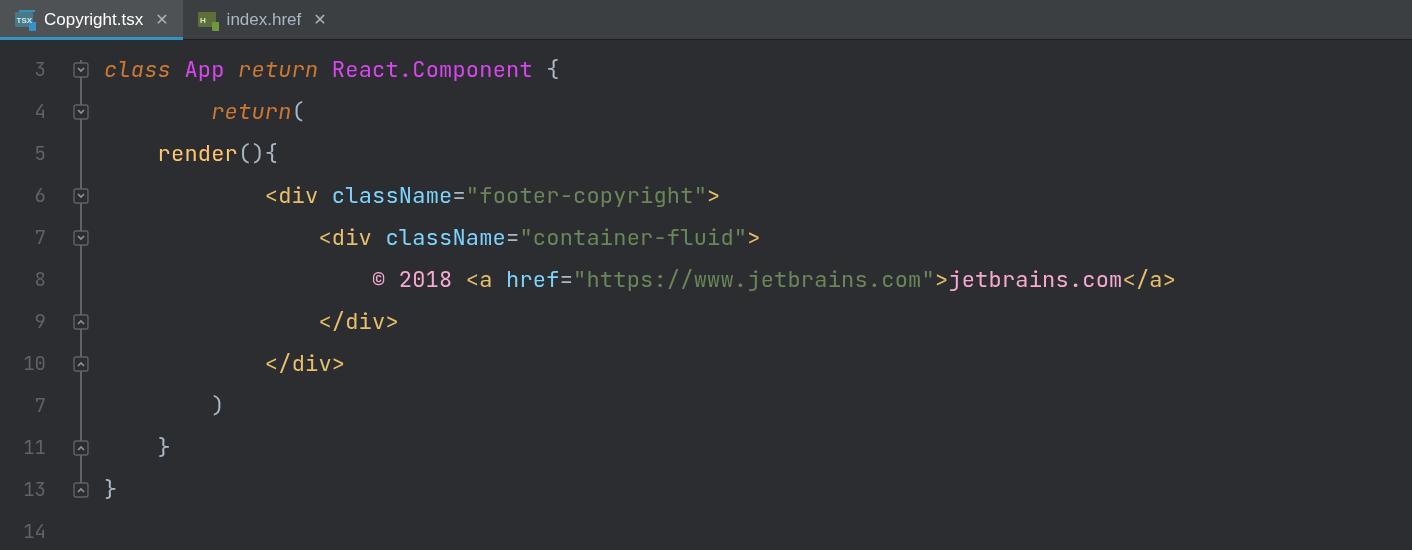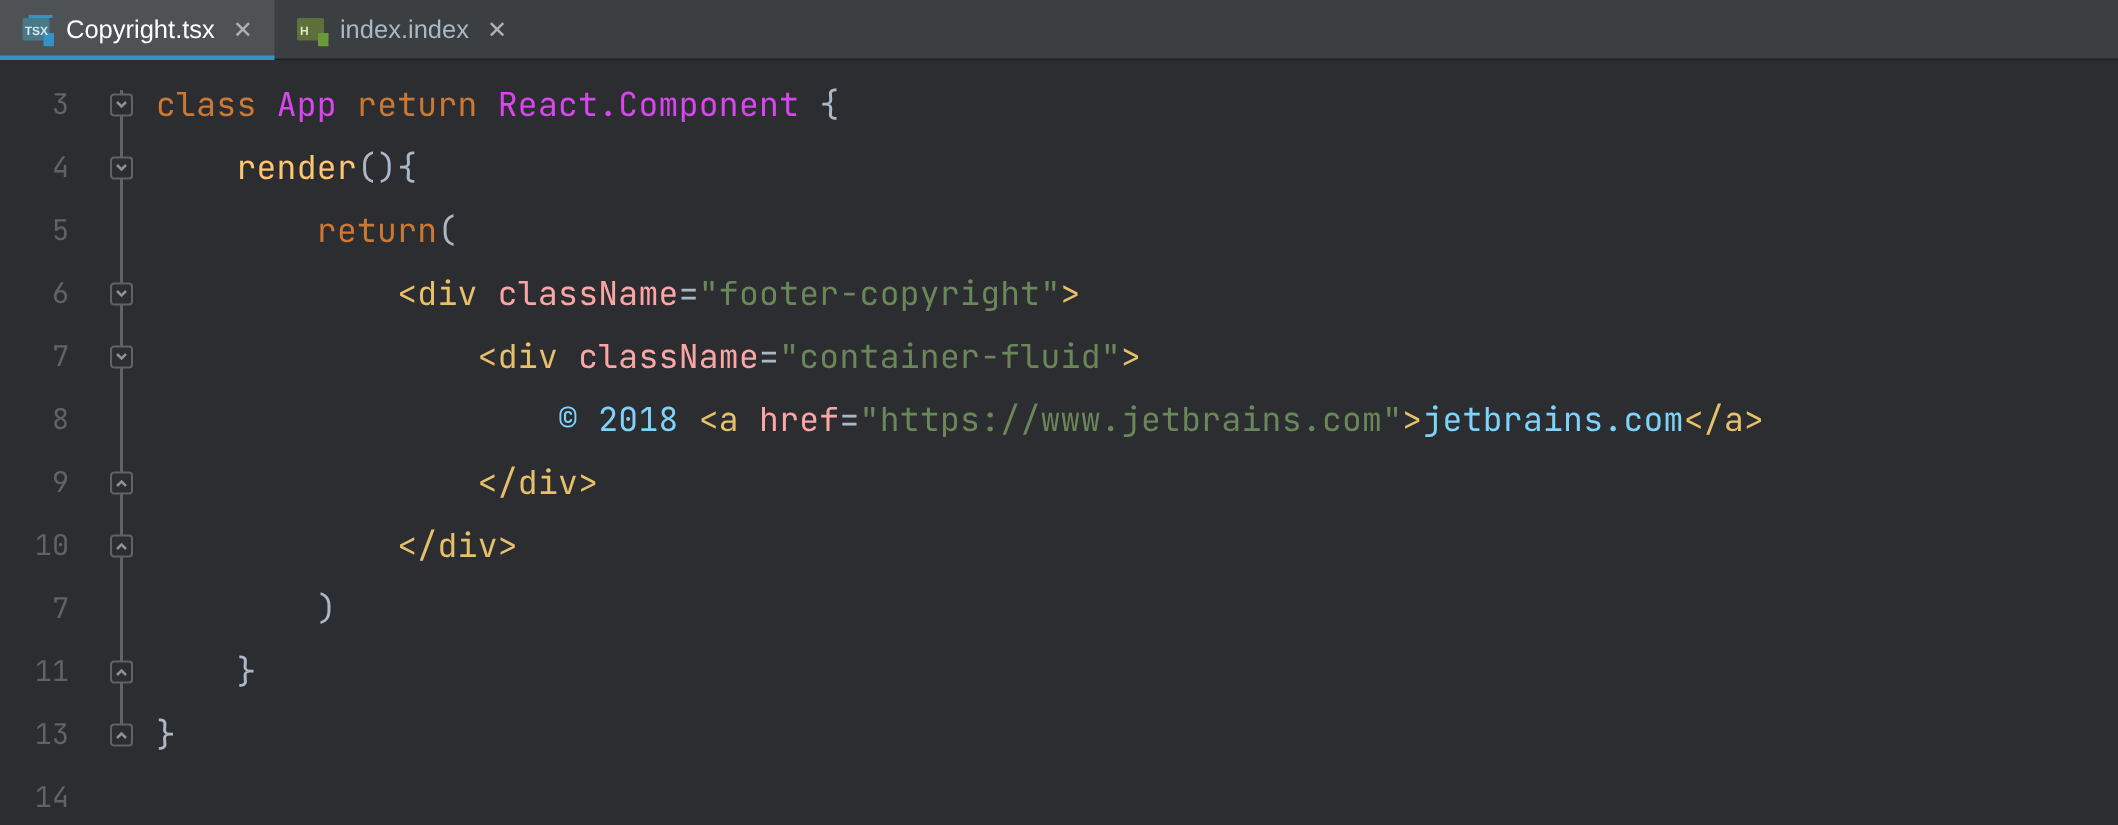--- a/index.html
+++ b/index.html
@@ -108,28 +108,28 @@
       position: relative;
     }
     .line {
       height: 42px;
       line-height: 42px;
       white-space: pre;
       font-size: 22px;
       letter-spacing: 0.2px;
       padding-left: 6px;
     }
-    .kw { color: #cc7832; }
+    .kw { color: #cc7832; font-style: italic; }
     .cls { color: #d946ef; }
     .fn { color: #ffc66d; }
     .tag { color: #e8bf6a; }
-    .attr { color: #fca5a5; text-align: right; }
+    .attr { color: #7dd3fc; text-align: right; }
     .str { color: #6a8759; }
     .op { color: #a9b7c6; }
-    .txt { color: #7dd3fc; }
+    .txt { color: #f9a8d4; }
     .punc { color: #a9b7c6; }
   </style>
 </head>
 <body>
 
 <div class="tabs">
   <div class="tab active">
     <span class="file-icon">
       <svg width="22" height="22" viewBox="0 0 22 22">
         <rect x="1" y="3" width="18" height="15" rx="1" fill="#497987"></rect>
@@ -142,21 +142,21 @@
     <span class="close-x">✕</span>
   </div>
   <div class="tab">
     <span class="file-icon">
       <svg width="22" height="22" viewBox="0 0 22 22">
         <rect x="1" y="3" width="18" height="15" rx="1" fill="#5f6f3a"></rect>
         <rect x="15" y="13" width="8" height="9" rx="1" fill="#6a9a3d"></rect>
         <text x="3" y="14" font-size="8" fill="#d8e6c0" font-family="sans-serif" font-weight="700">H</text>
       </svg>
     </span>
-    <span>index.index</span>
+    <span>index.href</span>
     <span class="close-x">✕</span>
   </div>
 </div>
 
 <div class="editor">
   <div class="gutter">
     <div class="ln">3</div>
     <div class="ln">4</div>
     <div class="ln">5</div>
     <div class="ln">6</div>
@@ -221,22 +221,22 @@
       <svg width="16" height="16" viewBox="0 0 16 16">
           <rect x="1" y="1" width="14" height="14" rx="2" fill="#2b2d30" stroke="#606366" stroke-width="1.4"></rect>
           <path d="M5 10l3-3 3 3" stroke="#8e9094" stroke-width="1.7" fill="none"></path>
         </svg>
     </div>
     <div class="fold"></div>
   </div>
 
   <div class="code">
     <div class="line"><span class="kw">class</span><span> </span><span class="cls">App</span><span> </span><span class="kw">return</span><span> </span><span class="cls">React.Component</span><span> </span><span class="punc">{</span></div>
+    <div class="line">        <span class="kw">return</span><span class="punc">(</span></div>
     <div class="line">    <span class="fn">render</span><span class="punc">()</span><span class="punc">{</span></div>
-    <div class="line">        <span class="kw">return</span><span class="punc">(</span></div>
     <div class="line">            <span class="tag">&lt;</span><span class="tag">div</span><span> </span><span class="attr">className</span><span class="op">=</span><span class="str">"footer-copyright"</span><span class="tag">&gt;</span></div>
     <div class="line">                <span class="tag">&lt;</span><span class="tag">div</span><span> </span><span class="attr">className</span><span class="op">=</span><span class="str">"container-fluid"</span><span class="tag">&gt;</span></div>
     <div class="line">                    <span class="txt">© 2018 </span><span class="tag">&lt;</span><span class="tag">a</span><span> </span><span class="attr">href</span><span class="op">=</span><span class="str">"https://www.jetbrains.com"</span><span class="tag">&gt;</span><span class="txt">jetbrains.com</span><span class="tag">&lt;/</span><span class="tag">a</span><span class="tag">&gt;</span></div>
     <div class="line">                <span class="tag">&lt;/</span><span class="tag">div</span><span class="tag">&gt;</span></div>
     <div class="line">            <span class="tag">&lt;/</span><span class="tag">div</span><span class="tag">&gt;</span></div>
     <div class="line">        <span class="punc">)</span></div>
     <div class="line">    <span class="punc">}</span></div>
     <div class="line"><span class="punc">}</span></div>
     <div class="line"></div>
   </div>

